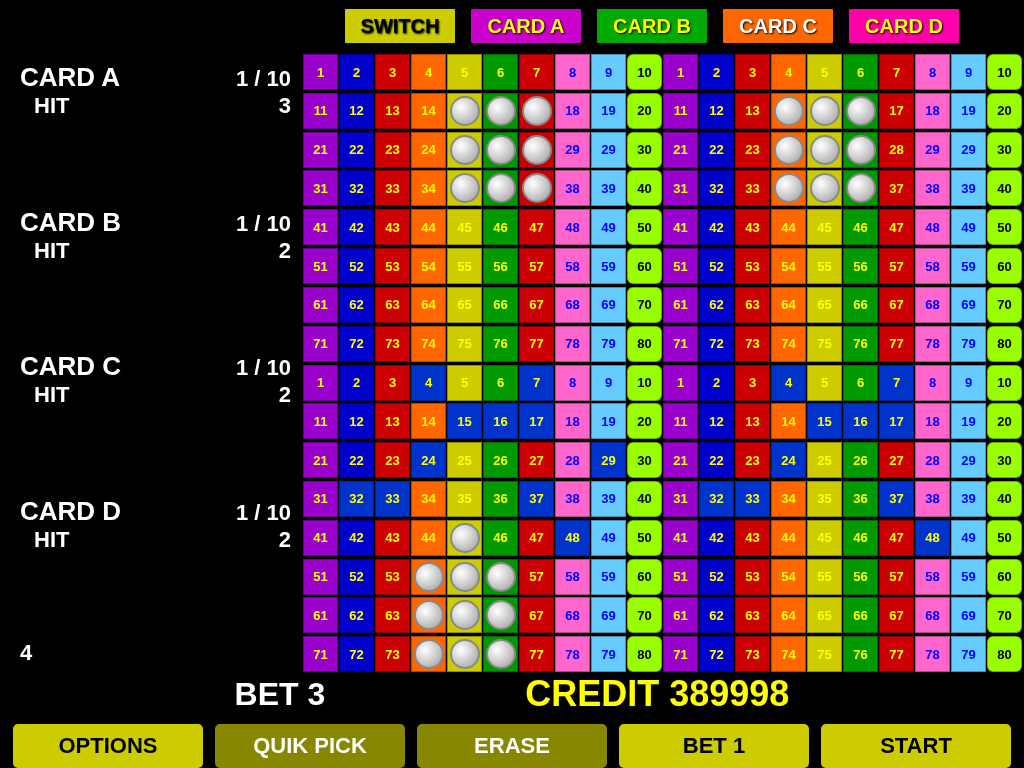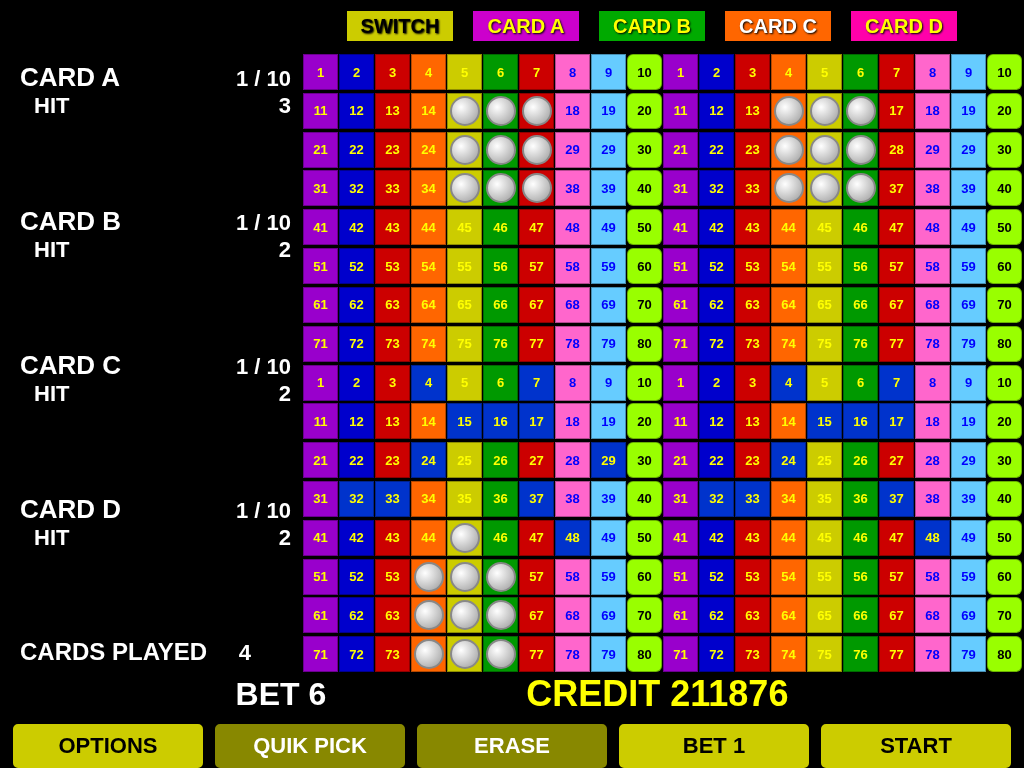--- a/index.html
+++ b/index.html
@@ -20,21 +20,21 @@
       background: #000;
       padding-left: 340px;
     }
     .tab {
       display: flex;
       align-items: center;
       justify-content: center;
       height: 44px;
       font-size: 20px;
       font-weight: 900;
-      border: 7px solid #4d7c0f;
+      border: 5px solid #4d7c0f;
       border-radius: 6px;
       margin-right: 6px;
       padding: 0 12px;
       min-width: 120px;
       text-shadow: 1px 1px 2px #000;
     }
     .tab-switch { background: #cccc00; color: #000; border-color: #000; }
     .tab-a { background: #cc00cc; color: #ff0; border-color: #000; }
     .tab-b { background: #00aa00; color: #ff0; border-color: #000; }
     .tab-c { background: #ff6600; color: #fff; border-color: #000; }
@@ -240,21 +240,20 @@
         <span style="font-size:22px;color:#fff;font-weight:900;">1 / 10</span>
       </div>
       <div style="display:flex; justify-content:space-between;">
         <span class="card-hit">HIT</span>
         <span class="card-hit">2</span>
       </div>
     </div>
 
     <div class="cards-played-section">
       <div style="display:flex; justify-content:space-between; align-items:baseline;">
-        <span class="cards-played-label">CARDS PLAYED</span>
         <span class="cards-played-count">4</span>
       </div>
     </div>
   </div>
 
   <div id="grid-area">
 
     <div class="grid-row">
       <div class="cell c-purple">1</div>
       <div class="cell c-blue">2</div>
@@ -676,22 +675,22 @@
       <div class="cell c-red">77</div>
       <div class="cell c-pink">78</div>
       <div class="cell c-ltblue">79</div>
       <div class="cell c-lime">80</div>
     </div>
   </div>
 </div>
 
 <div id="footer">
   <div id="bet-credit-row">
-    <span id="bet-display">BET 6</span>
-    <span id="credit-display">CREDIT 211876</span>
+    <span id="bet-display">BET 3</span>
+    <span id="credit-display">CREDIT 389998</span>
   </div>
   <div id="button-row">
     <button class="btn btn-options">OPTIONS</button>
     <button class="btn btn-quikpick">QUIK PICK</button>
     <button class="btn btn-erase">ERASE</button>
     <button class="btn btn-bet1">BET 1</button>
     <button class="btn btn-start">START</button>
   </div>
 </div>
 

